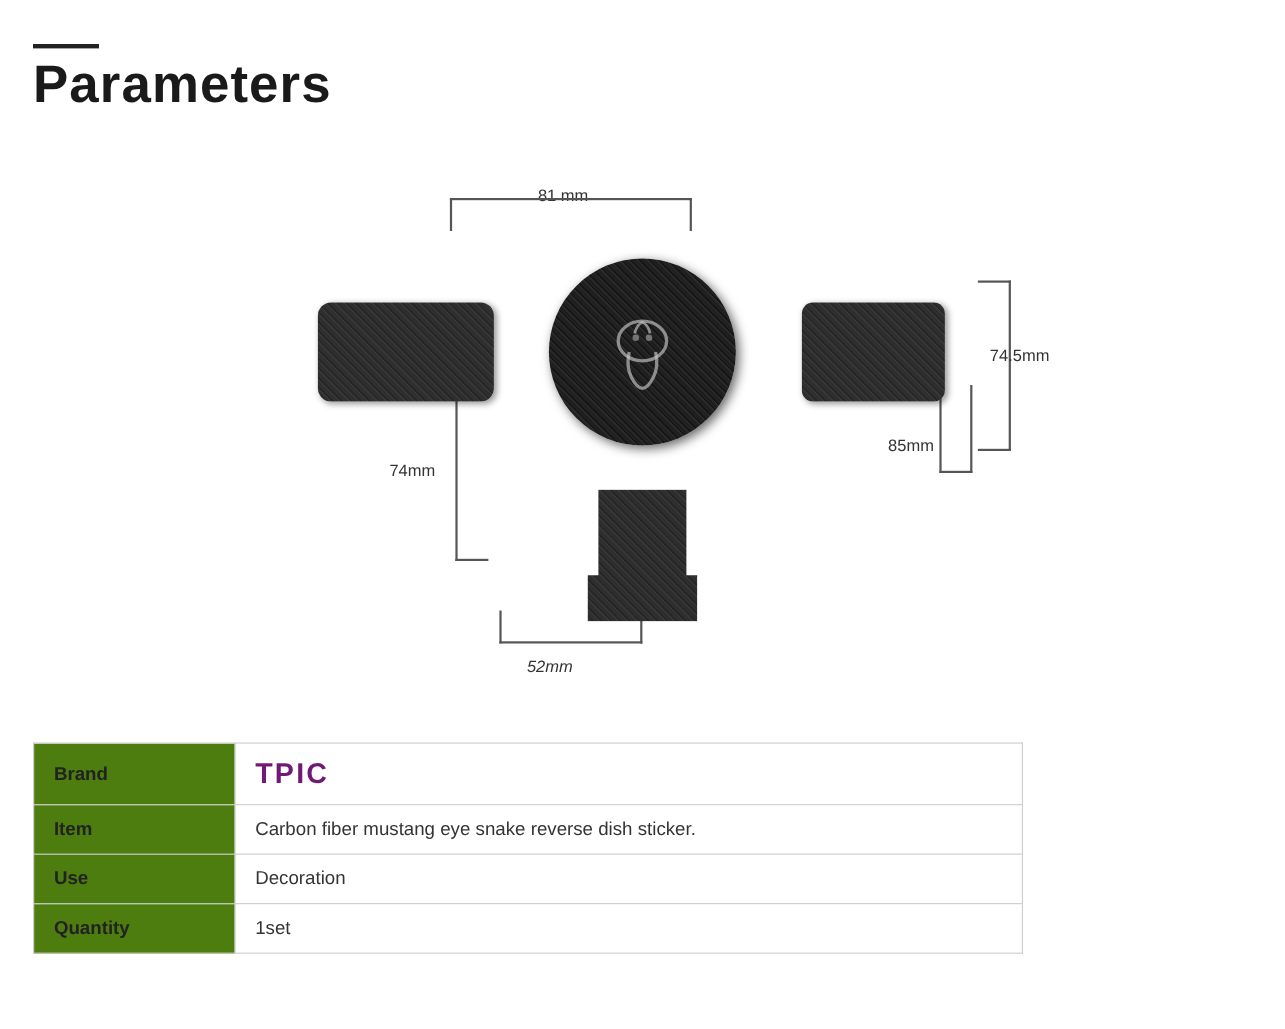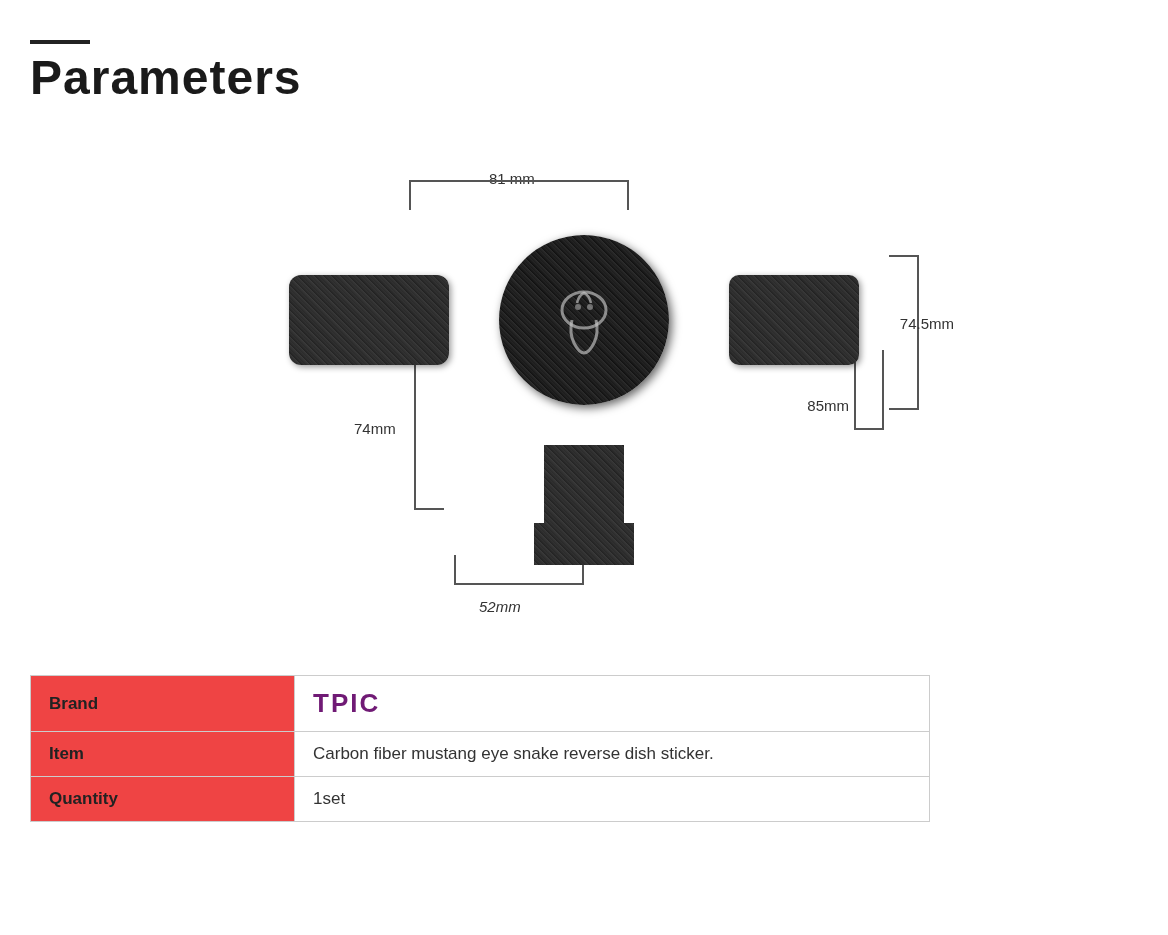--- a/index.html
+++ b/index.html
@@ -164,24 +164,24 @@
       border-collapse: collapse;
       margin-top: 10px;
     }
     .specs-table tr td {
       padding: 12px 18px;
       font-size: 17px;
       vertical-align: middle;
       border: 1px solid #ccc;
     }
     .specs-table tr td:first-child {
-      background: #ef4444;
+      background: #4d7c0f;
       font-weight: 600;
       color: #222;
-      width: 264px;
+      width: 183px;
     }
     .specs-table tr td:last-child {
       background: #fff;
       color: #333;
     }
     .brand-value {
       font-size: 26px;
       font-weight: 900;
       color: #701a75;
       letter-spacing: 2px;
@@ -241,17 +241,21 @@
   <tbody id="specs-tbody">
   <tr>
         <td>Brand</td>
         <td><span class="brand-value">TPIC</span></td>
       </tr>
       <tr>
         <td>Item</td>
         <td>Carbon fiber mustang eye snake reverse dish sticker.</td>
       </tr>
       <tr>
+        <td>Use</td>
+        <td>Decoration</td>
+      </tr>
+      <tr>
         <td>Quantity</td>
         <td>1set</td>
       </tr>
     </tbody>
 </table>
 
 </body></html>

